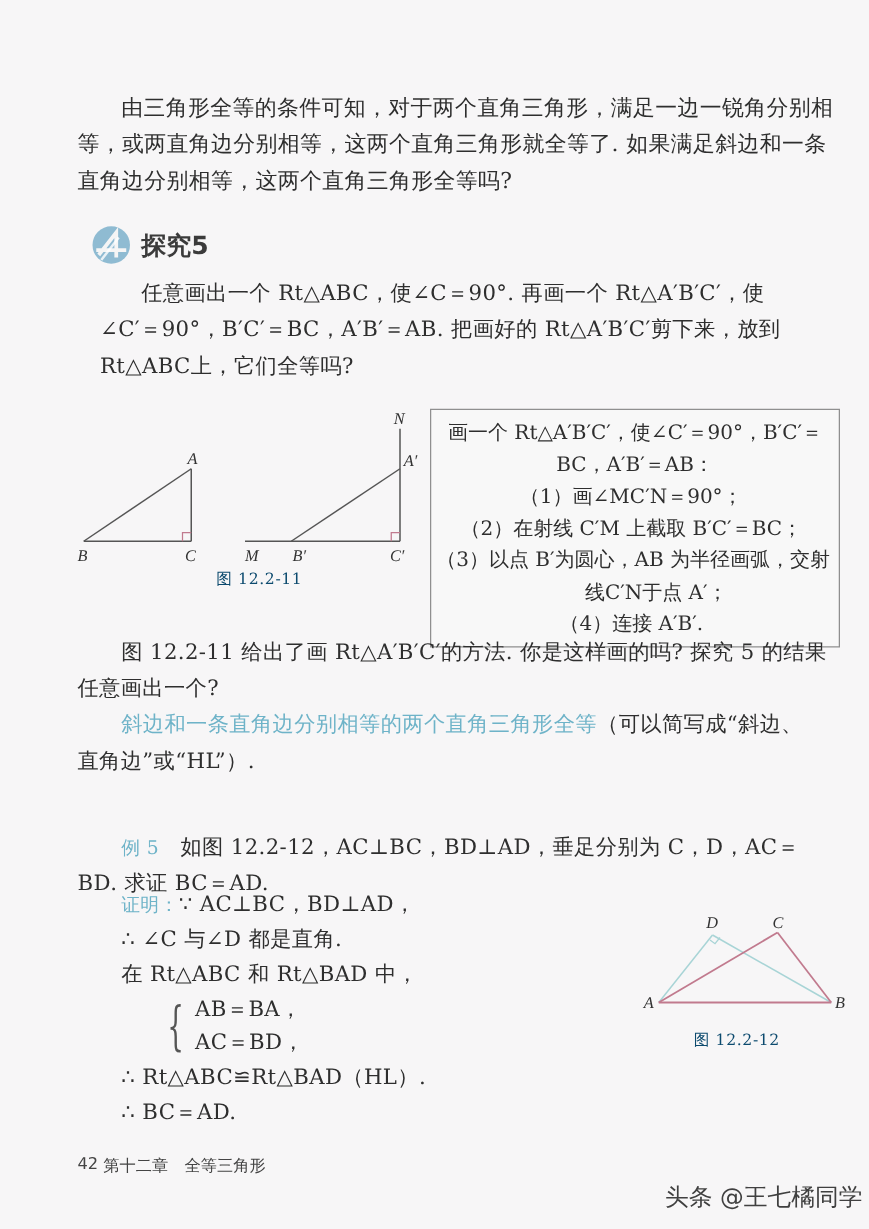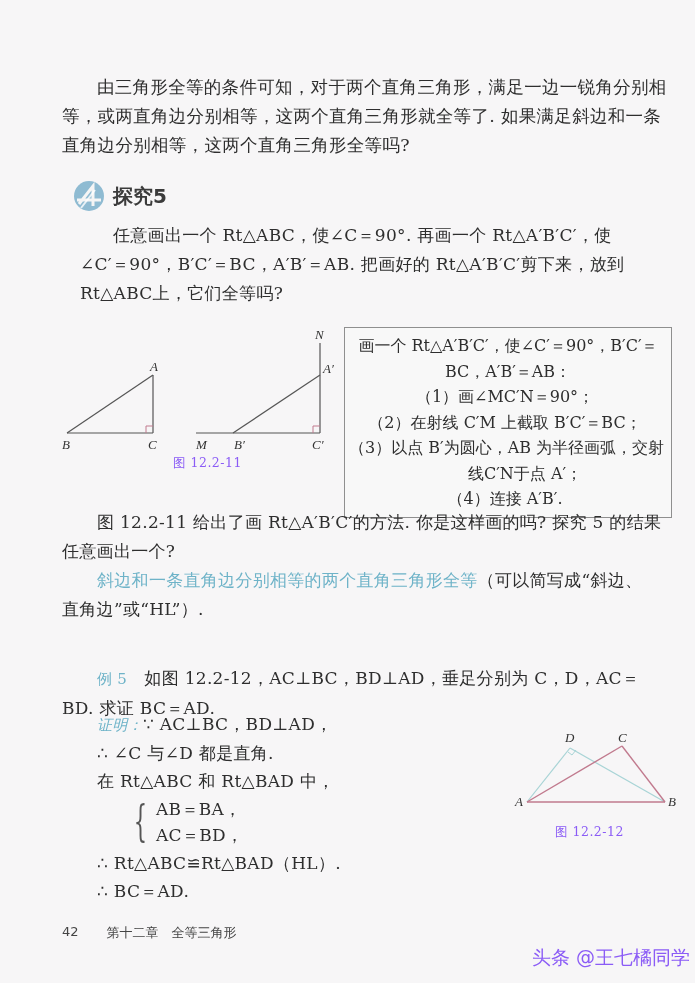--- a/index.html
+++ b/index.html
@@ -16,25 +16,25 @@
     .ind { text-indent: 35px; }
     .blue { color: #6eb3c8; }
     .box {
       border: 1.5px solid #8f8f8f;
       background: #f8f8f8;
       padding: 5px 10px;
       font-size: 16px; line-height: 25.5px; text-align: center;
     }
     .box .step { display: block; }
     .box .cont { display: block; padding-left: 40px; }
-    .cap { font-size: 12.5px; color: #8b5cf6; letter-spacing: 0.5px; }
+    .cap { font-size: 12.5px; color: #0c4a6e; letter-spacing: 0.5px; }
     .lbl { font-size: 13px; font-style: italic; font-family: "Liberation Serif", serif; fill: #333; }
     .brace-block { display: inline-block; vertical-align: middle; }
     .footer { font-size: 13px; color: #444; font-family: "DejaVu Sans", sans-serif; }
-    .watermark { font-size: 19px; color: #8b5cf6; font-family: "DejaVu Sans", sans-serif; }
+    .watermark { font-size: 19px; color: #404040; font-family: "DejaVu Sans", sans-serif; }
     .heading { font-family: "DejaVu Sans", sans-serif; font-weight: bold; font-size: 20px; color: #3b3b3b; }
   </style>
 </head>
 <body>
 
 <div class="abs para" style="left:62px; top:73px; width:610px;">
   <div class="ind" style="white-space:nowrap;">由三角形全等的条件可知，对于两个直角三角形，满足一边一锐角分别相</div>
   <div style="white-space:nowrap;">等，或两直角边分别相等，这两个直角三角形就全等了. 如果满足斜边和一条</div>
   <div style="white-space:nowrap;">直角边分别相等，这两个直角三角形全等吗?</div>
 </div>
@@ -101,21 +101,21 @@
 
 <div class="abs para" style="left:62px; top:664px; width:620px; font-size:17px;">
   <div style="text-indent:35px; white-space:nowrap;">
     <span class="blue" style="font-size:15px;">例 5</span>&nbsp;&nbsp;&nbsp;<span>如图 12.2-12，AC⊥BC，BD⊥AD，垂足分别为 C，D，AC＝</span>
   </div>
   <div>BD. 求证 BC＝AD.</div>
 </div>
 
 <div class="abs para" style="left:97px; top:710px; width:400px; font-size:17px; line-height:28px;">
   <div style="white-space:nowrap;">
-    <span class="blue" style="font-size:15px;font-style:italic;">证明：</span><span>∵  AC⊥BC，BD⊥AD，</span>
+    <span class="blue" style="font-size:15px;">证明：</span><span>∵  AC⊥BC，BD⊥AD，</span>
   </div>
   <div>∴  ∠C 与∠D 都是直角.</div>
   <div>在 Rt△ABC 和 Rt△BAD 中，</div>
   <div style="display:flex; align-items:center; margin-left:30px; height:54px;">
     <span style="font-size:42px; line-height:42px; font-weight:100; color:#555; margin-right:2px; transform:scaleX(0.5); display:inline-block;">{</span>
     <div class="brace-block">
       <div style="line-height:26px;">AB＝BA，</div>
       <div style="line-height:26px;">AC＝BD，</div>
     </div>
   </div>
@@ -132,18 +132,18 @@
     <line x1="17" y1="74" x2="112" y2="18" stroke="#c17a8e" stroke-width="1.4"></line>
     <line x1="112" y1="18" x2="155" y2="74" stroke="#c17a8e" stroke-width="1.4"></line>
     <text class="lbl" x="55" y="14">D</text>
     <text class="lbl" x="108" y="14">C</text>
     <text class="lbl" x="5" y="78">A</text>
     <text class="lbl" x="158" y="78">B</text>
   </svg>
   <div class="abs cap" style="left:45px; top:96px;">图 12.2-12</div>
 </div>
 
-<div class="abs footer" style="left:62px; top:924px; display:flex; gap:28px;">
+<div class="abs footer" style="left:62px; top:924px; display:flex; gap:4px;">
   <span>42</span>
   <span style="font-family:'DejaVu Serif', serif;">第十二章　全等三角形</span>
 </div>
 
 <div class="abs watermark" style="left:532px; top:945px;">头条 @王七橘同学</div>
 
 </body></html>

